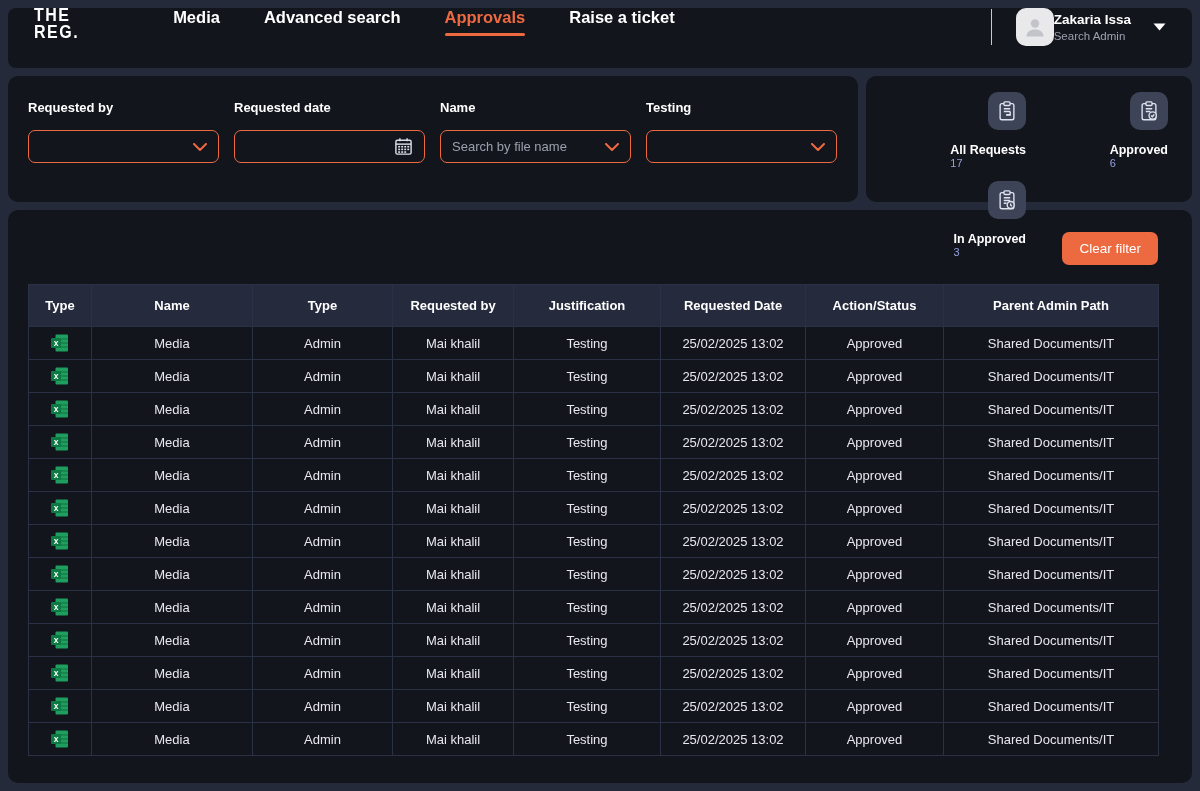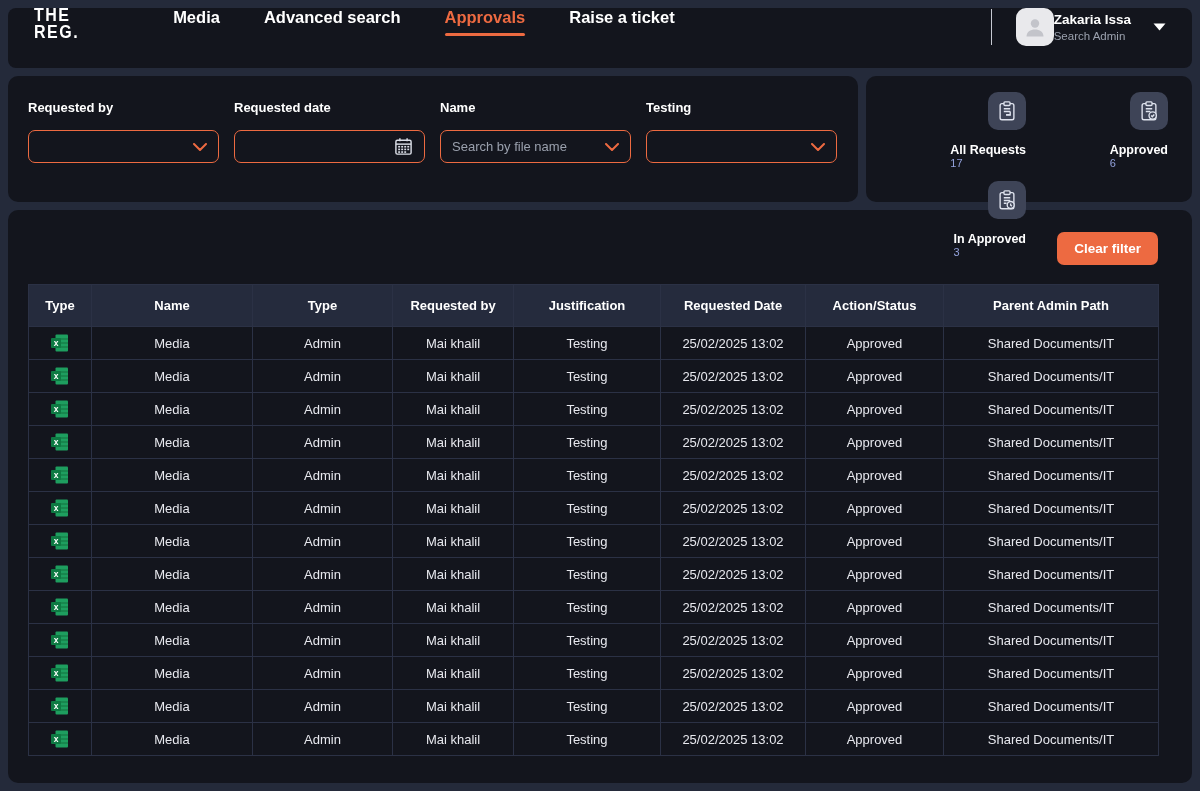--- a/index.html
+++ b/index.html
@@ -64,21 +64,21 @@
   }
   .stat{display:flex;align-items:flex-end;gap:13px;flex-direction:column;}
   .stat-icon{width:38px;height:38px;border-radius:10px;background:var(--stat-icon-bg);
     display:flex;align-items:center;justify-content:center;flex:none;}
   .stat-label{font-size:12.5px;font-weight:bold;color:#fff;white-space:nowrap;}
   .stat-count{font-size:11px;font-weight:normal;color:var(--stat-count);}
   
   .main-panel{margin:8px;height:573px;background:var(--panel-bg);border-radius:10px;padding:22px 20px;}
   .toolbar{display:flex;justify-content:flex-end;margin-bottom:19px;padding-right:14px;}
   .clear-btn{
-    background:var(--accent);color:#fff;font-weight:bold;font-size:13.5px;
+    background:var(--accent);color:#fff;font-weight:normal;font-size:13.5px;
     border:none;border-radius:7px;height:33px;padding:0 17px;cursor:pointer;
     font-family:"Liberation Sans",sans-serif;
   }
   table{width:1130px;border-collapse:collapse;table-layout:fixed;}
   th{
     background:var(--thead-bg);color:#fff;font-weight:bold;font-size:13px;height:42px;
     border:1px solid var(--grid-line);text-align:center;
   }
   td{
     height:33px;color:#E7E8EE;font-size:13px;font-weight:500;text-align:center;

